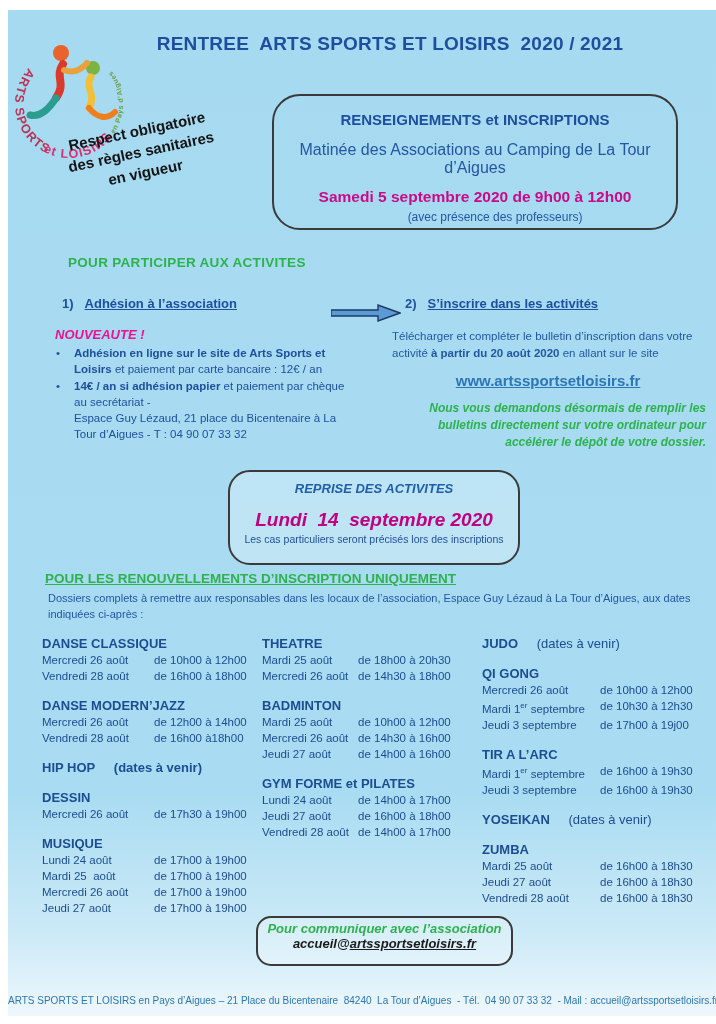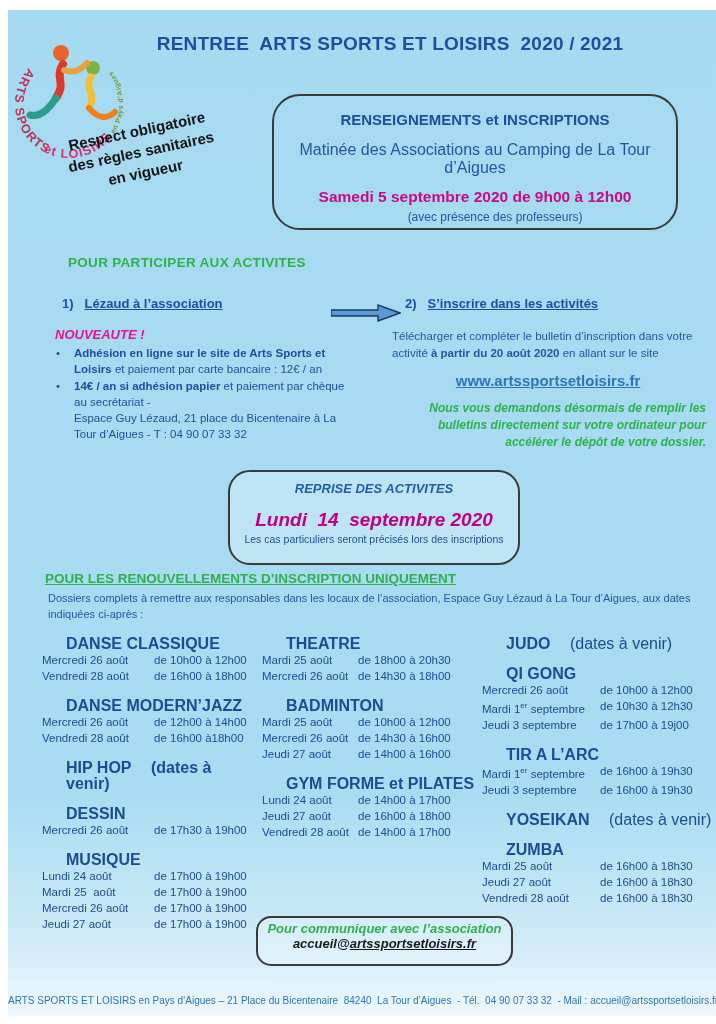--- a/index.html
+++ b/index.html
@@ -63,21 +63,21 @@
   .reprise-note{margin-top:2px;font-size:10.5px;color:#1f4e9e;}
   
   .renew-heading{left:45px;top:571px;font-size:13.5px;font-weight:bold;color:#2eb24e;text-decoration:underline;}
   .renew-intro{left:48px;top:591px;width:652px;font-size:11px;color:#2456a4;line-height:1.45;}
   .schedule{left:0;top:636px;width:716px;color:#1c4c92;}
   .sched-col{position:absolute;top:0;}
   .sched-col-0{left:42px;width:214px;}
   .sched-col-1{left:262px;width:214px;}
   .sched-col-2{left:482px;width:230px;}
   .activity{margin-bottom:14px;}
-  .activity-name{font-size:16px;font-weight:bold;line-height:16px;margin-left:24px;}
+  .activity-name{font-size:13px;font-weight:bold;line-height:16px;}
   .activity-note{font-weight:normal;padding-left:15px;}
   .activity-note.bold{font-weight:bold;}
   .session-row{display:flex;font-size:11.5px;line-height:16px;}
   .session-row .day{white-space:pre;flex:0 0 auto;}
   .session-row .time{white-space:pre;}
   .sched-col-0 .day{width:112px;}
   .sched-col-1 .day{width:96px;}
   .sched-col-2 .day{width:118px;}
   sup{font-size:8px;}
   
@@ -126,21 +126,21 @@
 <div class="abs info-box">
   <div class="info-title">RENSEIGNEMENTS et INSCRIPTIONS</div>
   <div class="info-sub">Matinée des Associations au Camping de La Tour d’Aigues</div>
   <div class="info-date">Samedi 5 septembre 2020 de 9h00 à 12h00</div>
   <div class="info-note">(avec présence des professeurs)</div>
 </div>
 
 <div class="abs participate-heading">POUR PARTICIPER AUX ACTIVITES</div>
 
 <div class="abs step step1">
-  <span class="num">1)</span><span class="step-title">Lézaud à l’association</span>
+  <span class="num">1)</span><span class="step-title">Adhésion à l’association</span>
 </div>
 
 <svg class="abs arrow-wrap" viewBox="0 0 70 18">
   <polygon points="0,6 47,6 47,1 69,9 47,17 47,12 0,12" fill="#5b9bd5" stroke="#1f3864" stroke-width="1.4"></polygon>
 </svg>
 
 <div class="abs step step2">
   <span class="num">2)</span><span class="step-title">S’inscrire dans les activités</span>
 </div>
 

